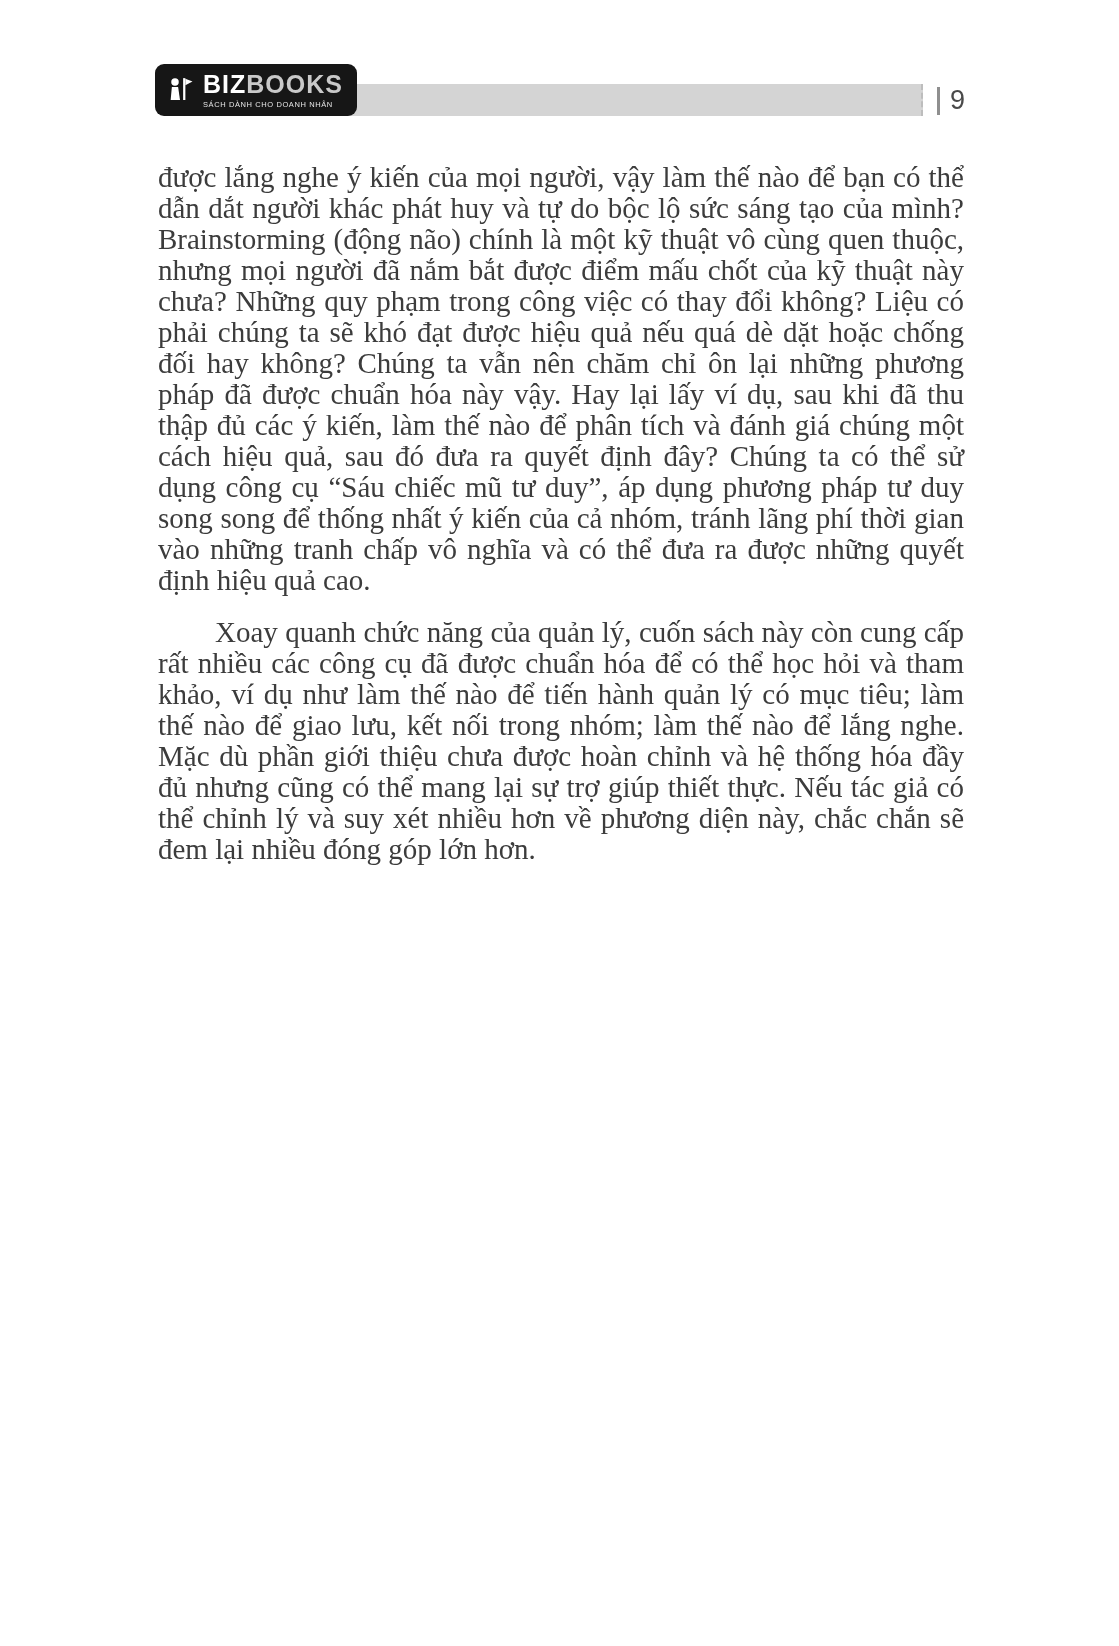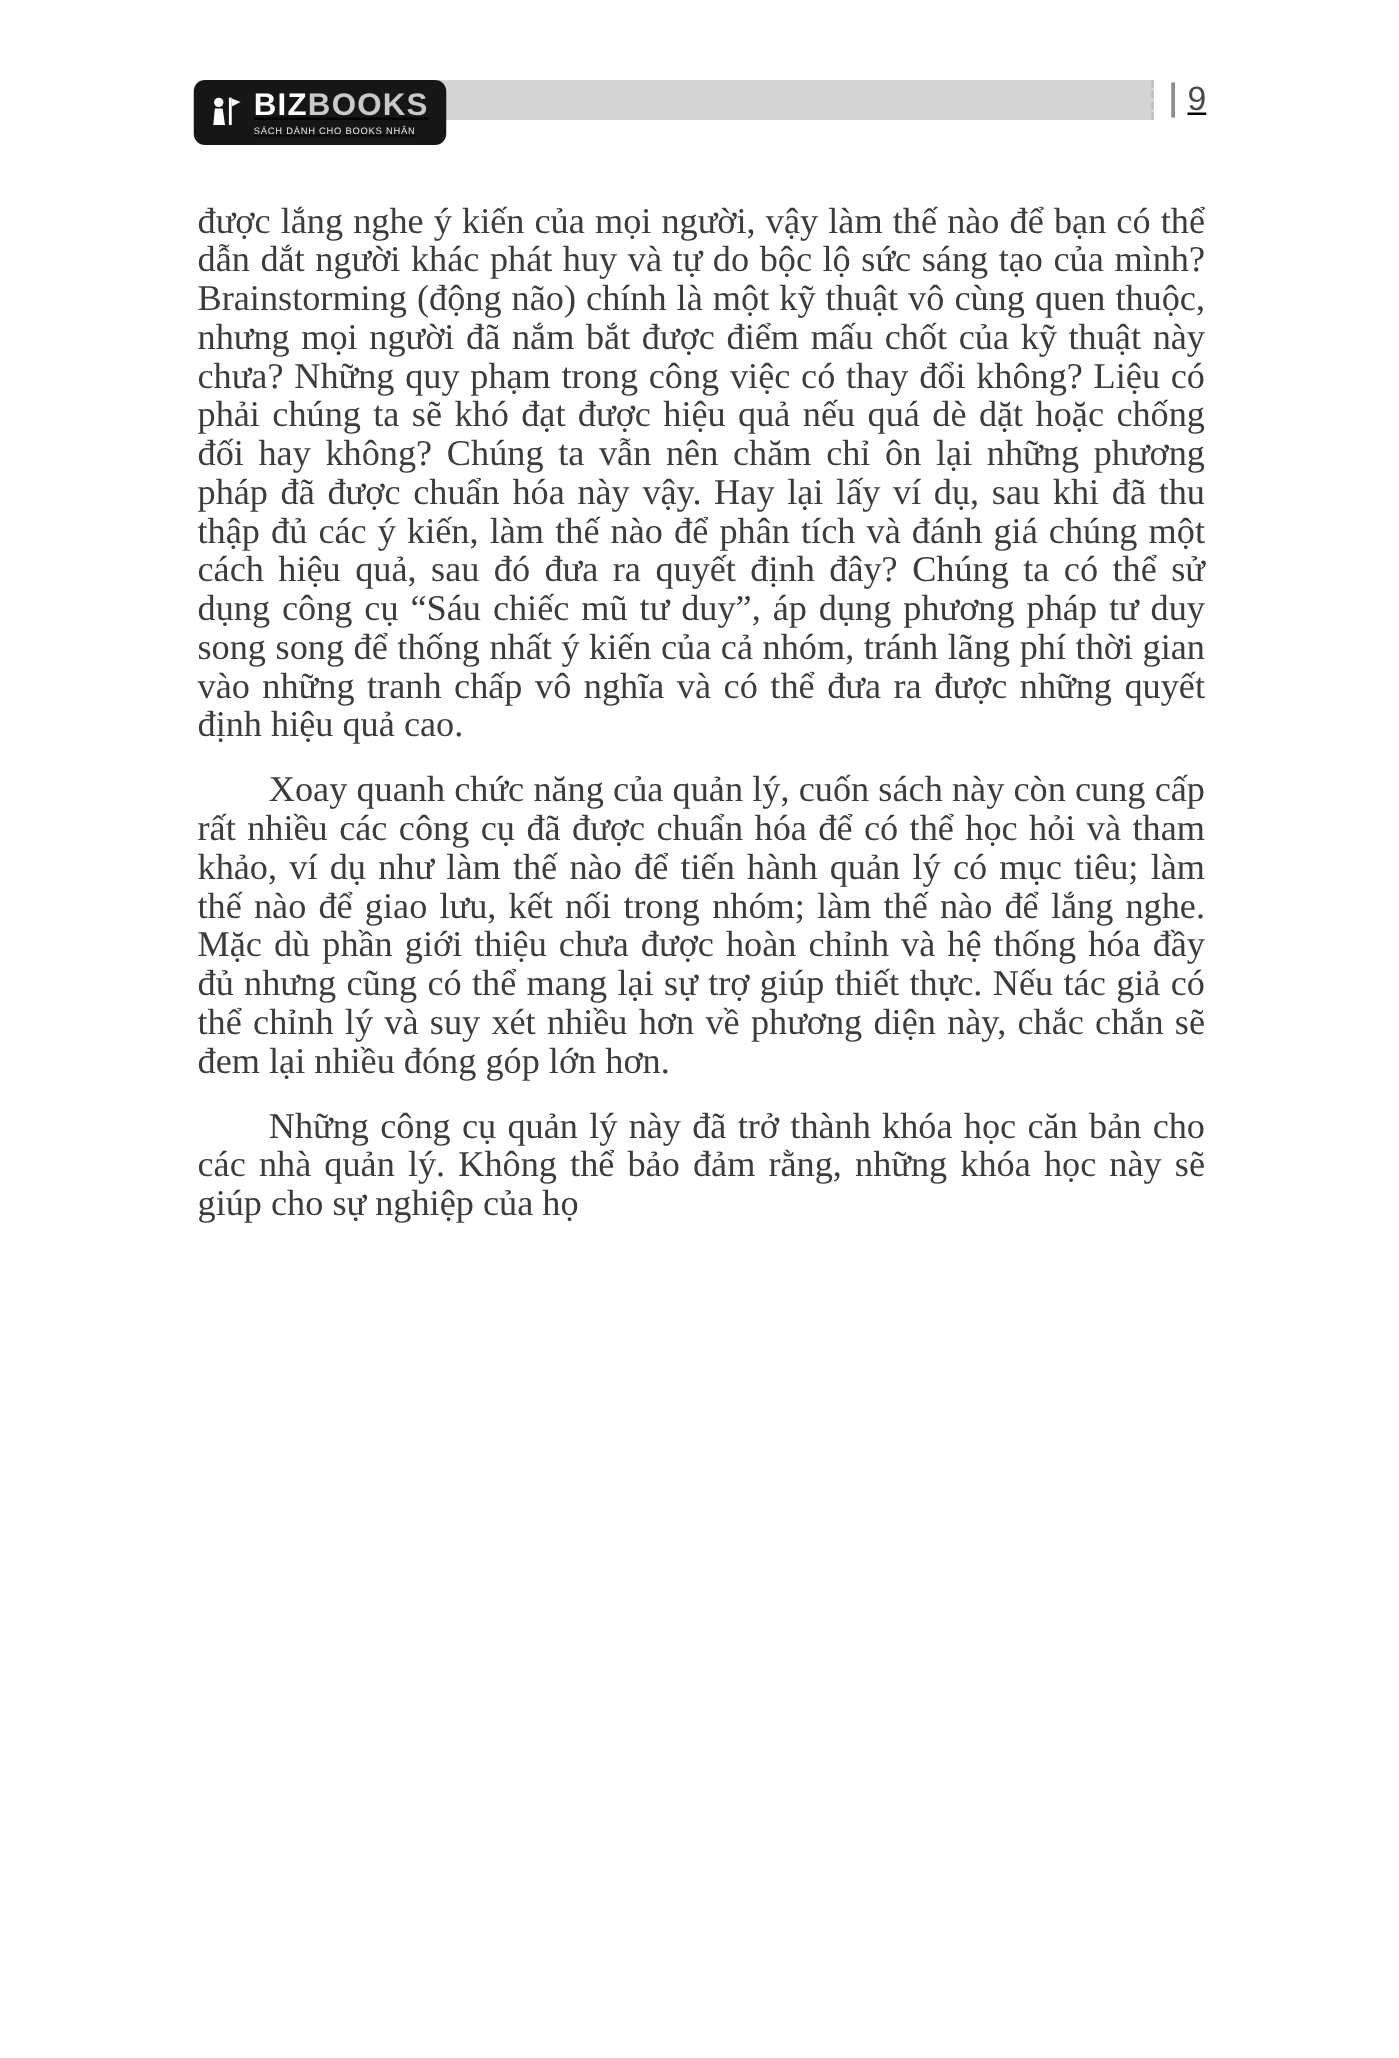--- a/index.html
+++ b/index.html
@@ -14,22 +14,21 @@
   }
 
   
   .page-header {
     position: absolute;
     top: 64px;
     left: 155px;
     right: 154px;
     height: 52px;
     display: flex;
-    align-items: flex-start;
-    text-decoration: underline;
+    align-items: flex-end;
   }
   .logo-badge {
     display: flex;
     align-items: center;
     gap: 8px;
     background: #161616;
     border-radius: 9px;
     height: 52px;
     padding: 0 14px 0 10px;
     flex: 0 0 auto;
@@ -103,31 +102,30 @@
       <span class="logo-icon">
         <svg viewBox="0 0 24 24" width="30" height="30" aria-hidden="true">
           <circle cx="8" cy="5.5" r="3" fill="#ffffff"></circle>
           <path d="M5.5 9.5 L10.5 9.5 L12 20 L4.5 20 Z" fill="#ffffff"></path>
           <rect x="14.5" y="2.5" width="1.8" height="17.5" fill="#ffffff"></rect>
           <path d="M16.3 3 L22 5.2 L16.3 8.2 Z" fill="#ffffff"></path>
         </svg>
       </span>
       <span class="logo-text">
         <span class="logo-title"><span>BIZ</span><span class="books">BOOKS</span></span>
-        <span class="logo-tagline">SÁCH DÀNH CHO BOOKS NHÂN</span>
+        <span class="logo-tagline">SÁCH DÀNH CHO DOANH NHÂN</span>
       </span>
     </div>
 
     <div class="header-rule"></div>
 
     <div class="page-number-wrap">
       <span class="pn-divider"></span>
       <span class="pn">9</span>
     </div>
   </header>
 
   <main class="page-body">
     <p class="para">được lắng nghe ý kiến của mọi người, vậy làm thế nào để bạn có thể dẫn dắt người khác phát huy và tự do bộc lộ sức sáng tạo của mình? Brainstorming (động não) chính là một kỹ thuật vô cùng quen thuộc, nhưng mọi người đã nắm bắt được điểm mấu chốt của kỹ thuật này chưa? Những quy phạm trong công việc có thay đổi không? Liệu có phải chúng ta sẽ khó đạt được hiệu quả nếu quá dè dặt hoặc chống đối hay không? Chúng ta vẫn nên chăm chỉ ôn lại những phương pháp đã được chuẩn hóa này vậy. Hay lại lấy ví dụ, sau khi đã thu thập đủ các ý kiến, làm thế nào để phân tích và đánh giá chúng một cách hiệu quả, sau đó đưa ra quyết định đây? Chúng ta có thể sử dụng công cụ “Sáu chiếc mũ tư duy”, áp dụng phương pháp tư duy song song để thống nhất ý kiến của cả nhóm, tránh lãng phí thời gian vào những tranh chấp vô nghĩa và có thể đưa ra được những quyết định hiệu quả cao.</p>
     <p class="para indent">Xoay quanh chức năng của quản lý, cuốn sách này còn cung cấp rất nhiều các công cụ đã được chuẩn hóa để có thể học hỏi và tham khảo, ví dụ như làm thế nào để tiến hành quản lý có mục tiêu; làm thế nào để giao lưu, kết nối trong nhóm; làm thế nào để lắng nghe. Mặc dù phần giới thiệu chưa được hoàn chỉnh và hệ thống hóa đầy đủ nhưng cũng có thể mang lại sự trợ giúp thiết thực. Nếu tác giả có thể chỉnh lý và suy xét nhiều hơn về phương diện này, chắc chắn sẽ đem lại nhiều đóng góp lớn hơn.</p>
-    <p class="para indent">Những công cụ quản lý này đã trở thành khóa học căn bản cho các nhà quản lý. Không thể bảo đảm rằng, những khóa học này sẽ giúp cho sự nghiệp của họ</p>
   </main>
 
 </div>
 
 </body></html>

